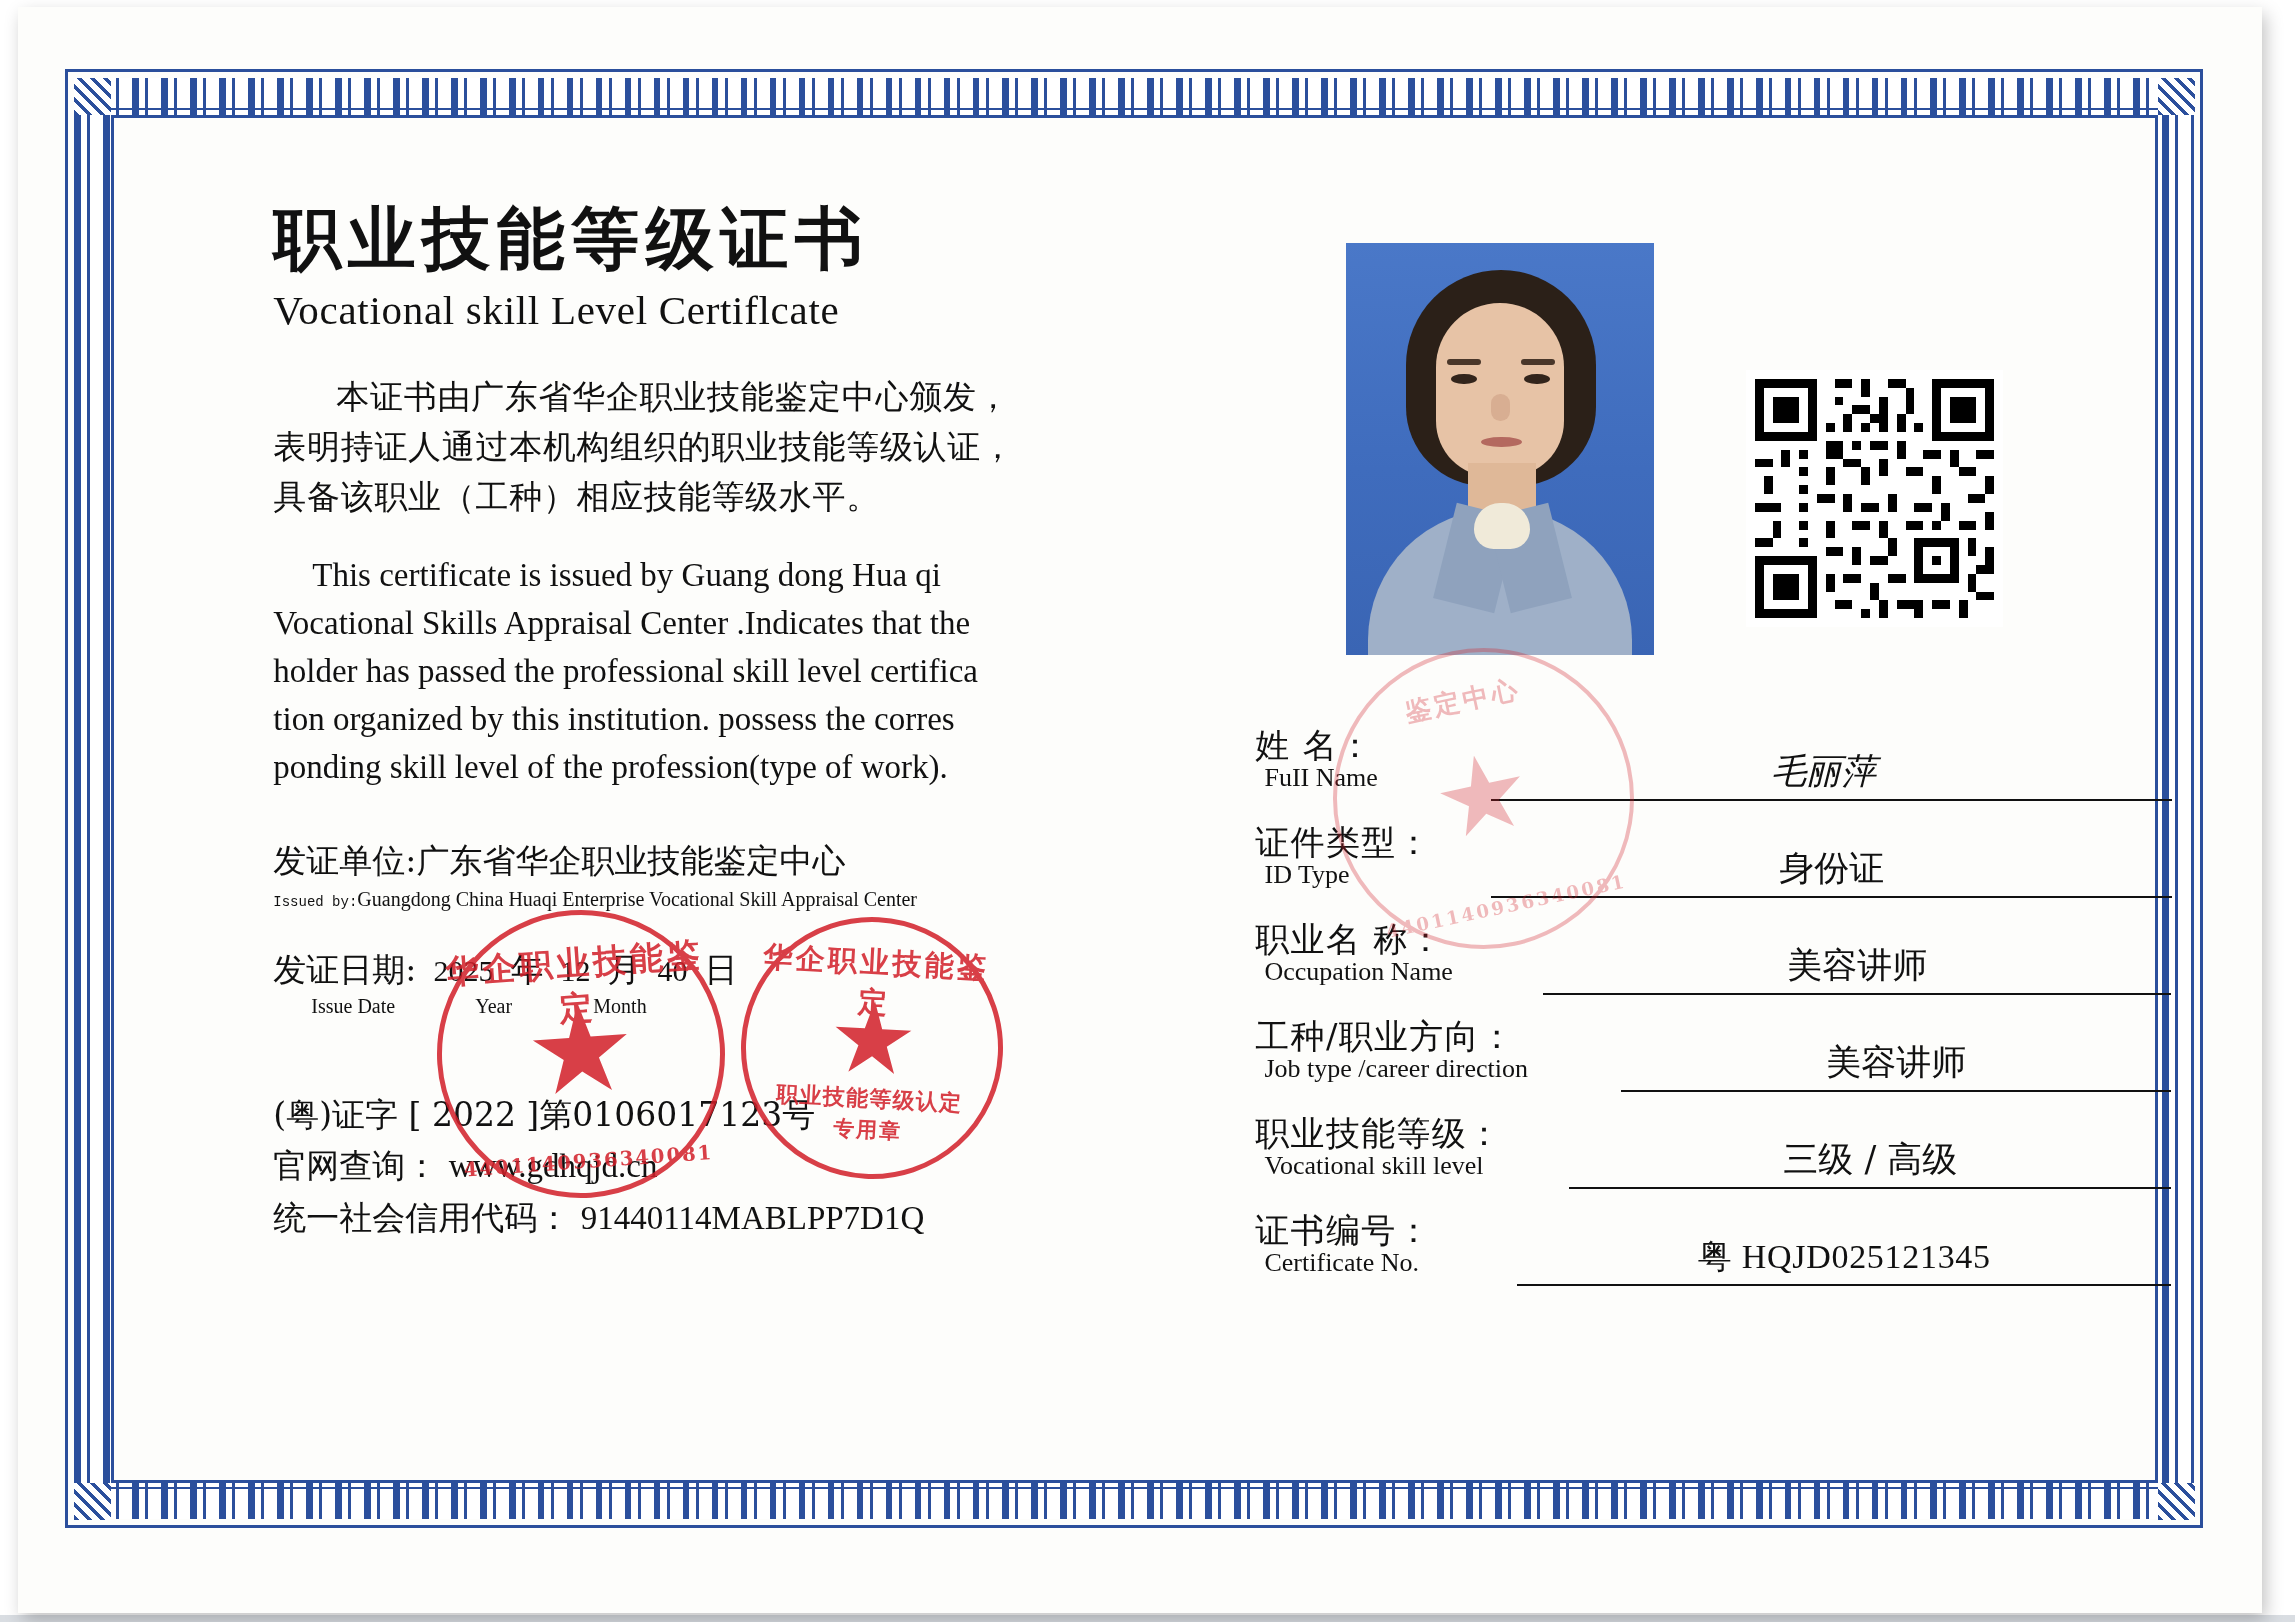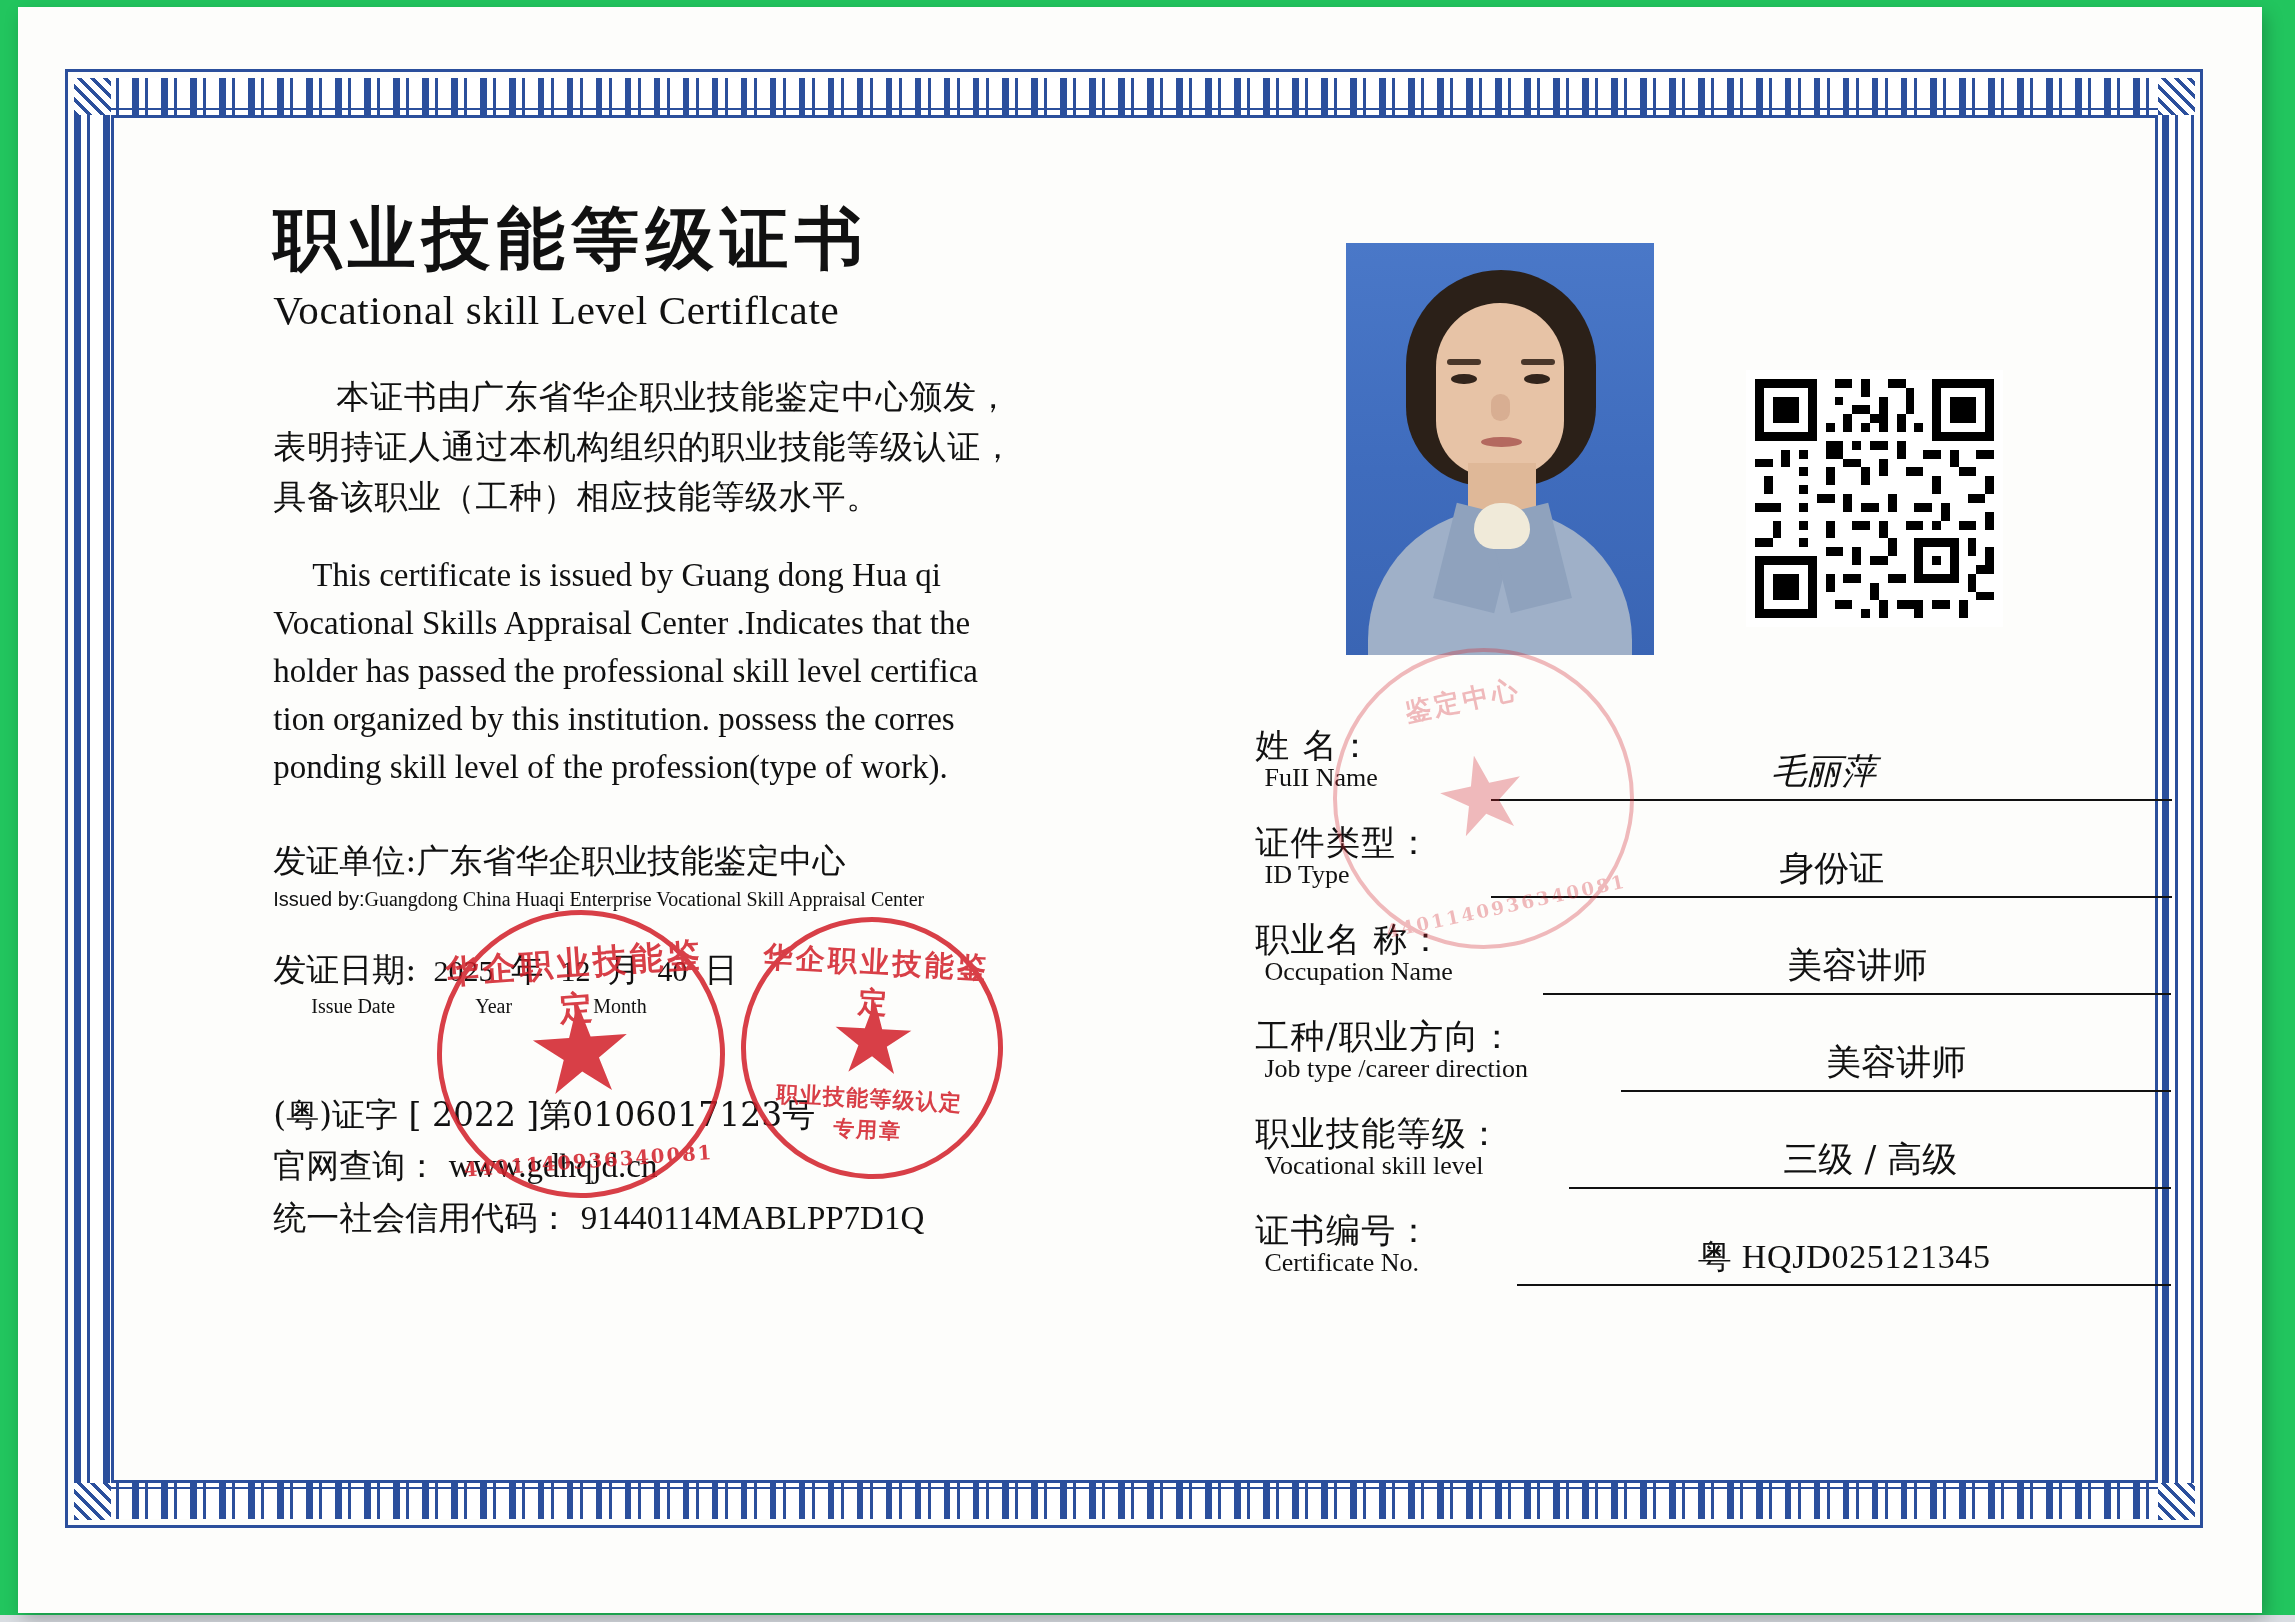--- a/index.html
+++ b/index.html
@@ -13,21 +13,21 @@
     overflow: hidden;
     font-family: "Liberation Serif", serif;
   }
 
   
   .page {
     position: absolute;
     left: 0; top: 0;
     width: 2295px;
     height: 1615px;
-    background: #22c55e;
+    background: #ffffff;
   }
   .paper {
     position: absolute;
     left: 18.3px;
     top: 6.5px;
     width: 2244px;
     height: 1606px;
     background: #fdfdfb;
     box-shadow: 3.9px 6.5px 17px rgba(0,0,0,0.25);
   }
@@ -164,22 +164,22 @@
     display: flex;
     align-items: baseline;
   }
   .label-cn {
     font-family: "DejaVu Serif", serif;
     font-size: 33px;
     color: #111;
     white-space: nowrap;
   }
   .label-en {
-    font-family: Liberation Sans, sans-serif;
-    font-size: 20px;
+    font-family: Liberation Mono, monospace;
+    font-size: 14px;
     color: #111;
     white-space: nowrap;
   }
   .issuer-value-cn {
     font-family: Liberation Serif, serif;
     font-size: 33px;
     color: #111;
     white-space: nowrap;
   }
   .issuer-value-en {

